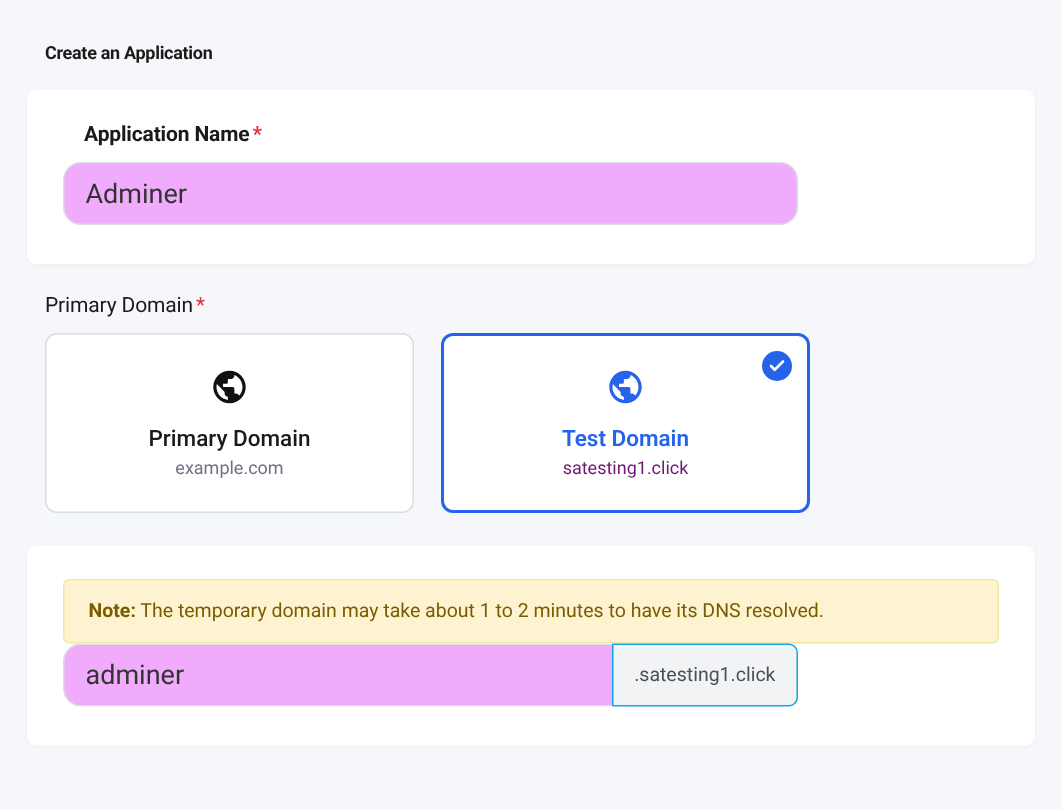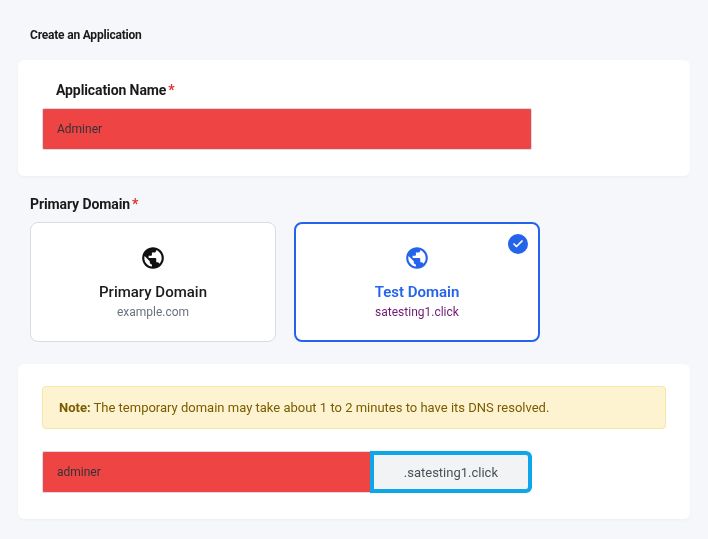--- a/index.html
+++ b/index.html
@@ -33,31 +33,31 @@
     }
     .req {
       color: #e03131;
       margin-left: 2px;
     }
     .text-input {
       width: 490px;
       max-width: 100%;
       height: 42px;
       border: 1px solid #d8dce3;
-      border-radius: 2px;
+      border-radius: 12px;
       padding: 0 14px;
-      font-size: 12px;
+      font-size: 18px;
       color: #333;
       outline: none;
-      background: #ef4444;
+      background: #f0abfc;
       font-family: inherit;
     }
     .section-label {
       font-size: 14px;
-      font-weight: 700;
+      font-weight: 400;
       padding: 0 30px 10px 30px;
       letter-spacing: -0.1px;
     }
     .domain-row {
       display: flex;
       gap: 18px;
       padding: 0 30px 22px 30px;
     }
     .domain-card {
       position: relative;
@@ -105,21 +105,20 @@
       border-radius: 50%;
       display: flex;
       align-items: center;
       justify-content: center;
     }
     .note-banner {
       background: #fdf3d0;
       border: 1px solid #f5e6a8;
       border-radius: 4px;
       padding: 13px 16px;
-      margin-bottom: 22px;
       font-size: 13px;
       color: #7a5c00;
     }
     .note-banner strong {
       color: #7a5c00;
     }
     .input-group {
       display: flex;
       width: 490px;
       max-width: 100%;
@@ -127,23 +126,23 @@
     .input-group .text-input {
       border-top-right-radius: 0;
       border-bottom-right-radius: 0;
       border-right: none;
       flex: 1;
       width: auto;
     }
     .input-addon {
       display: flex;
       align-items: center;
-      padding: 0 30px;
+      padding: 0 14px;
       background: #f1f3f5;
-      border: 4px solid #0ea5e9;
+      border: 1px solid #0ea5e9;
       border-top-right-radius: 6px;
       border-bottom-right-radius: 6px;
       font-size: 13px;
       color: #495057;
     }
   </style>
 </head>
 <body>
 
 <div class="page-title">Create an Application</div>

